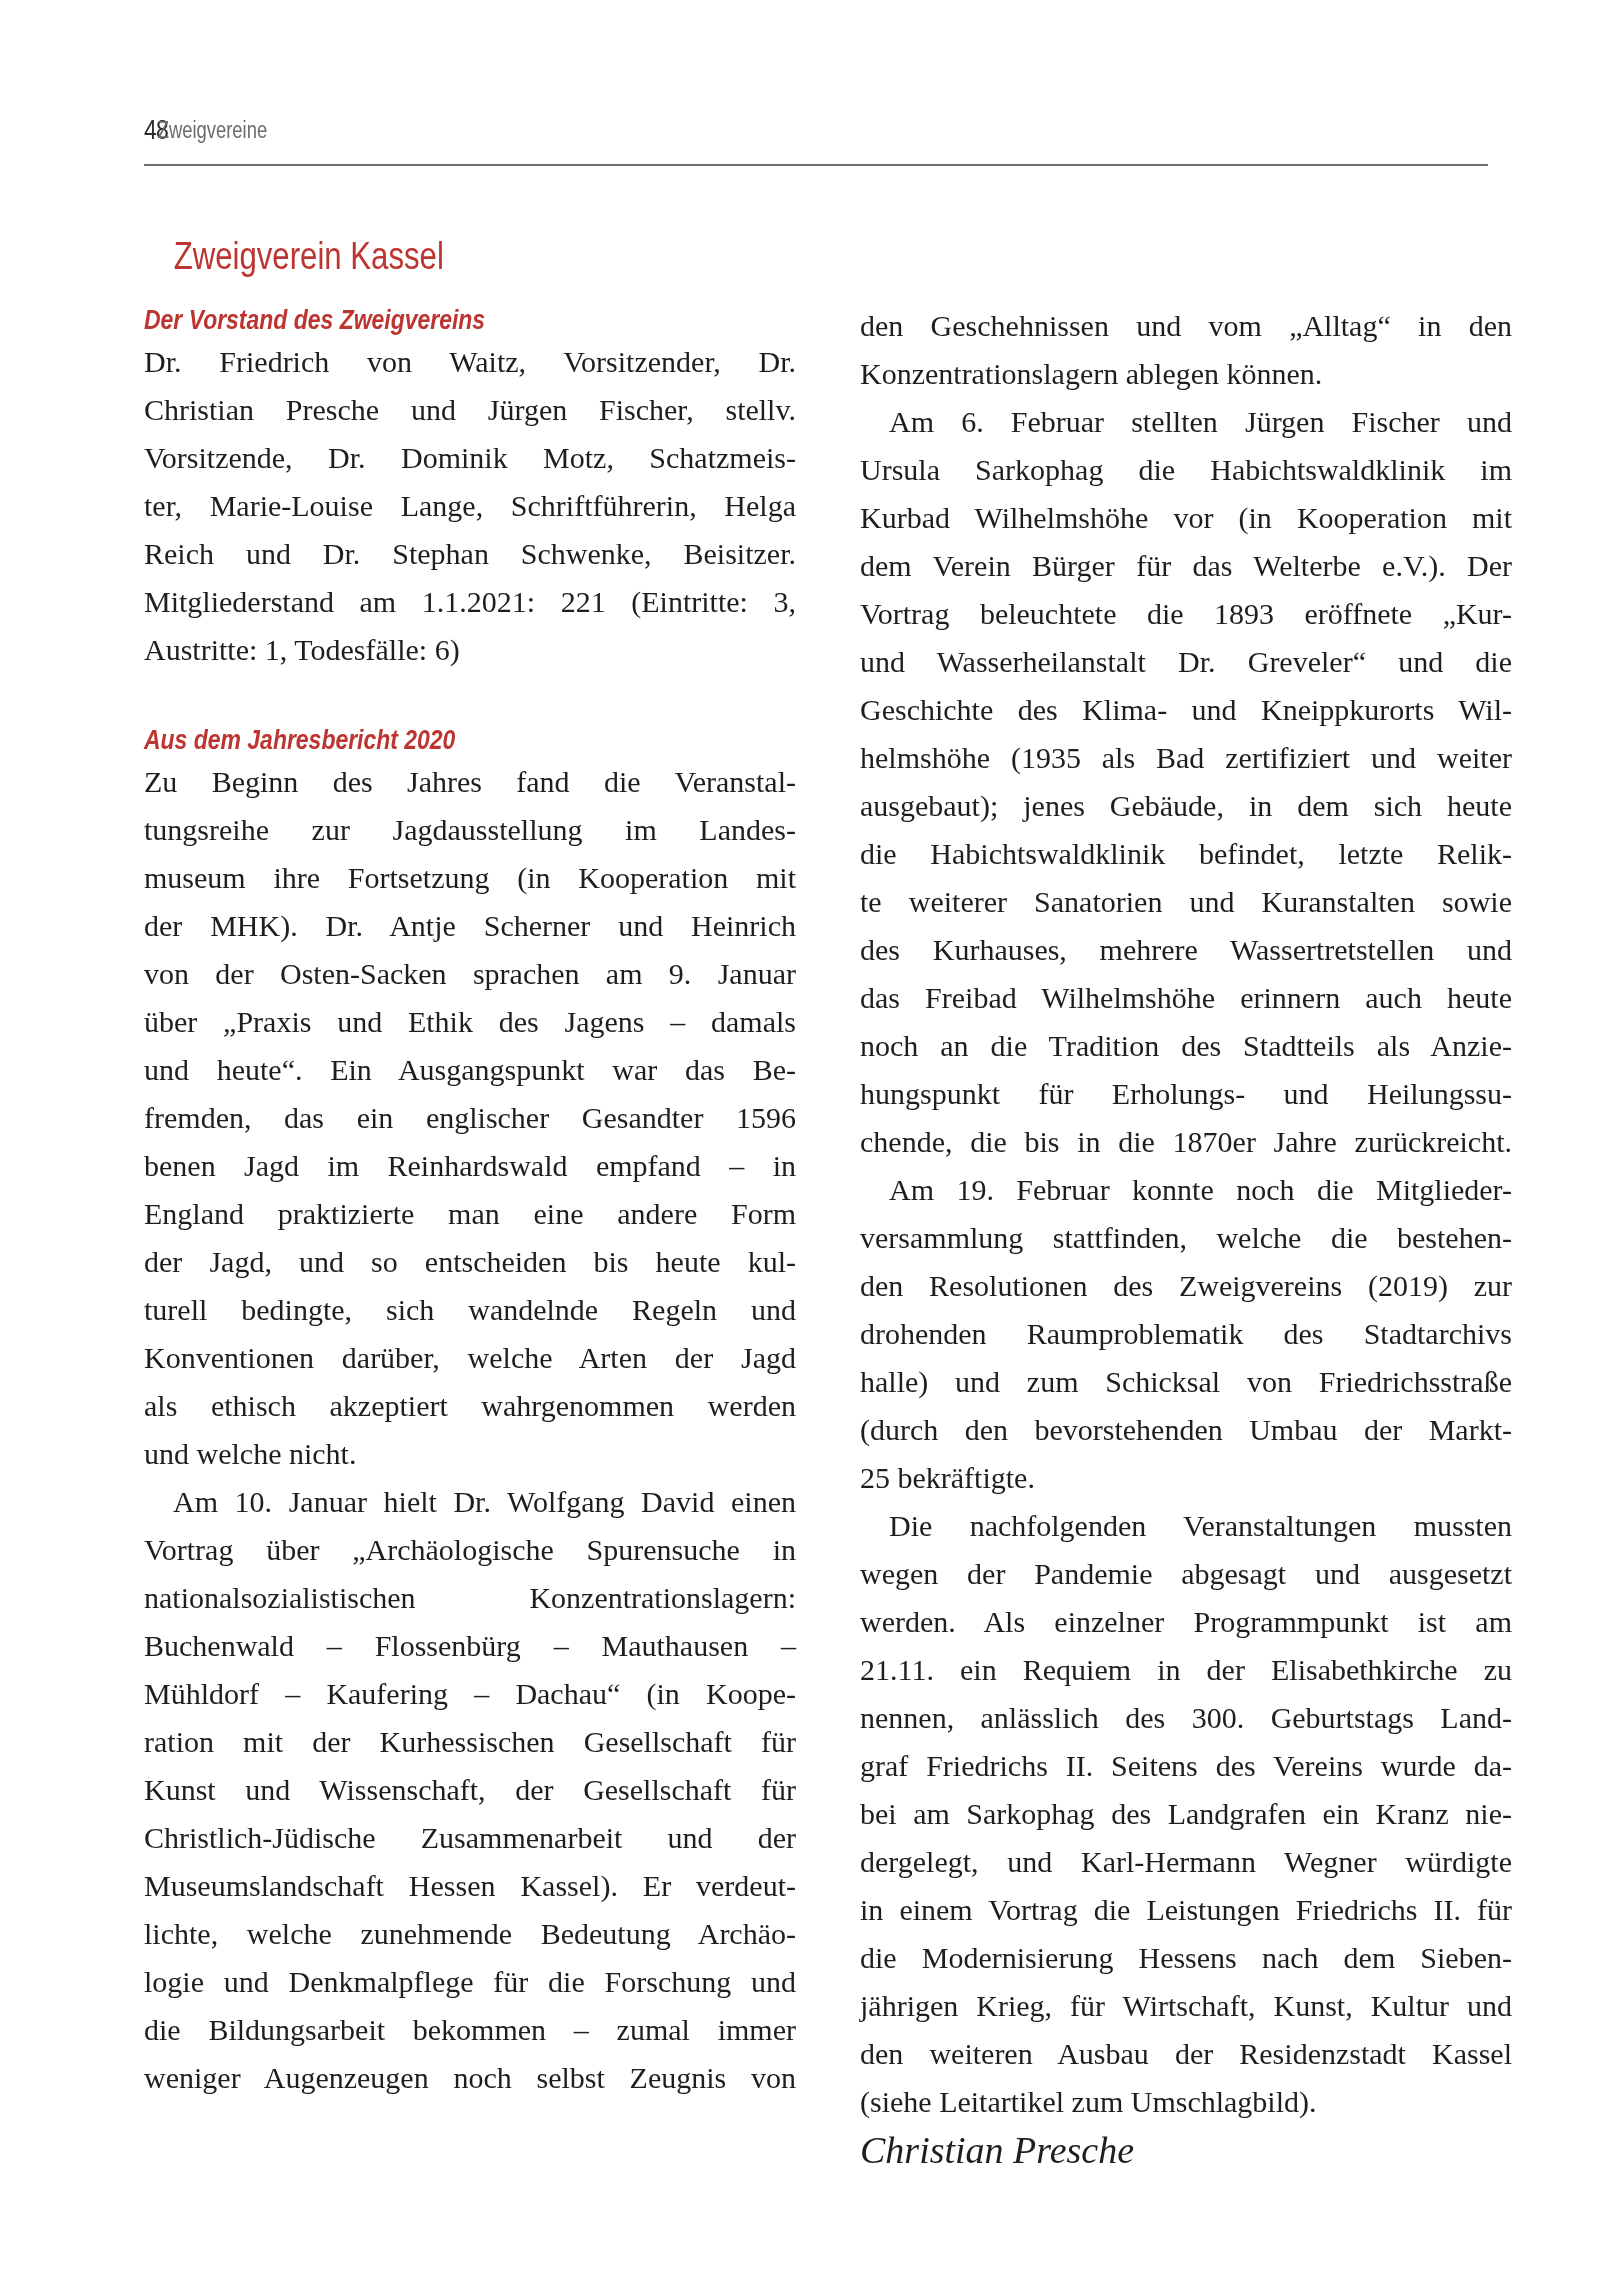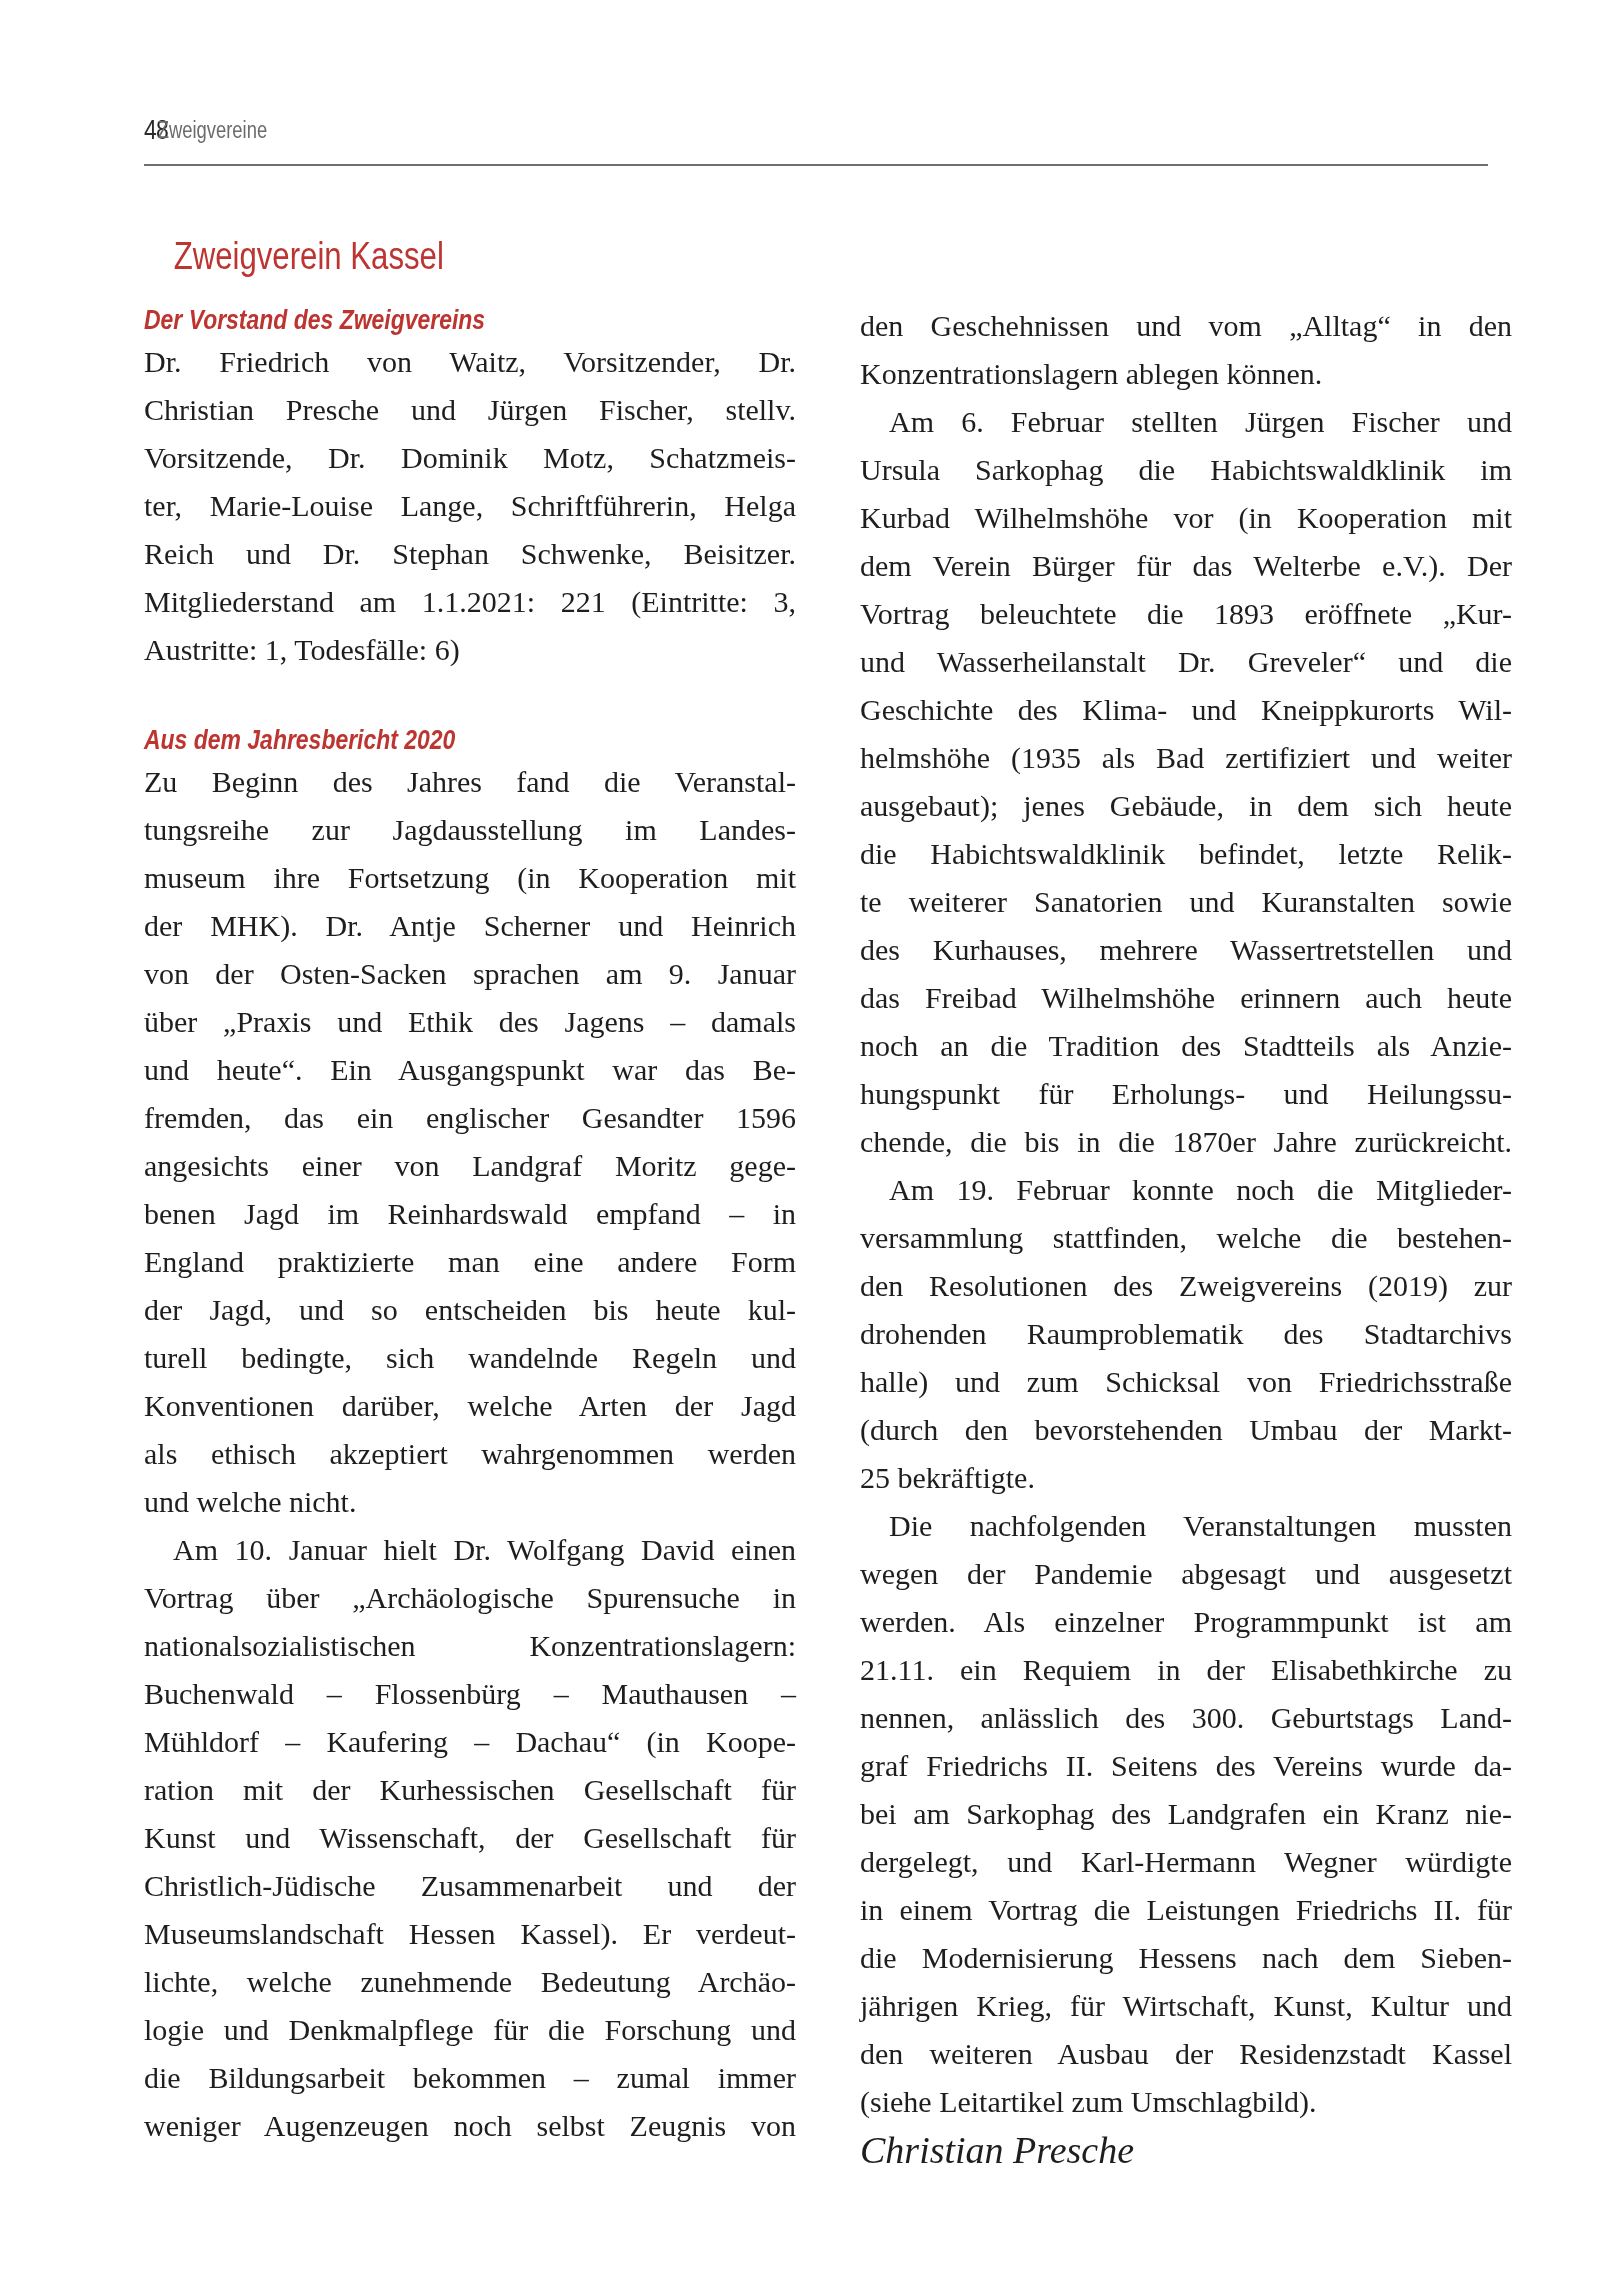--- a/index.html
+++ b/index.html
@@ -78,21 +78,20 @@
     <h2 class="subhead"><span>Aus dem Jahresbericht 2020</span></h2>
     <div>
       <div class="line">Zu Beginn des Jahres fand die Veranstal-</div>
       <div class="line">tungsreihe zur Jagdausstellung im Landes-</div>
       <div class="line">museum ihre Fortsetzung (in Kooperation mit</div>
       <div class="line">der MHK). Dr. Antje Scherner und Heinrich</div>
       <div class="line">von der Osten-Sacken sprachen am 9. Januar</div>
       <div class="line">über „Praxis und Ethik des Jagens – damals</div>
       <div class="line">und heute“. Ein Ausgangspunkt war das Be-</div>
       <div class="line">fremden, das ein englischer Gesandter 1596</div>
-      <div class="line">angesichts einer von Landgraf Moritz gege-</div>
       <div class="line">benen Jagd im Reinhardswald empfand – in</div>
       <div class="line">England praktizierte man eine andere Form</div>
       <div class="line">der Jagd, und so entscheiden bis heute kul-</div>
       <div class="line">turell bedingte, sich wandelnde Regeln und</div>
       <div class="line">Konventionen darüber, welche Arten der Jagd</div>
       <div class="line">als ethisch akzeptiert wahrgenommen werden</div>
       <div class="line last">und welche nicht.</div>
     </div>
     <div>
       <div class="line indent">Am 10. Januar hielt Dr. Wolfgang David einen</div>

